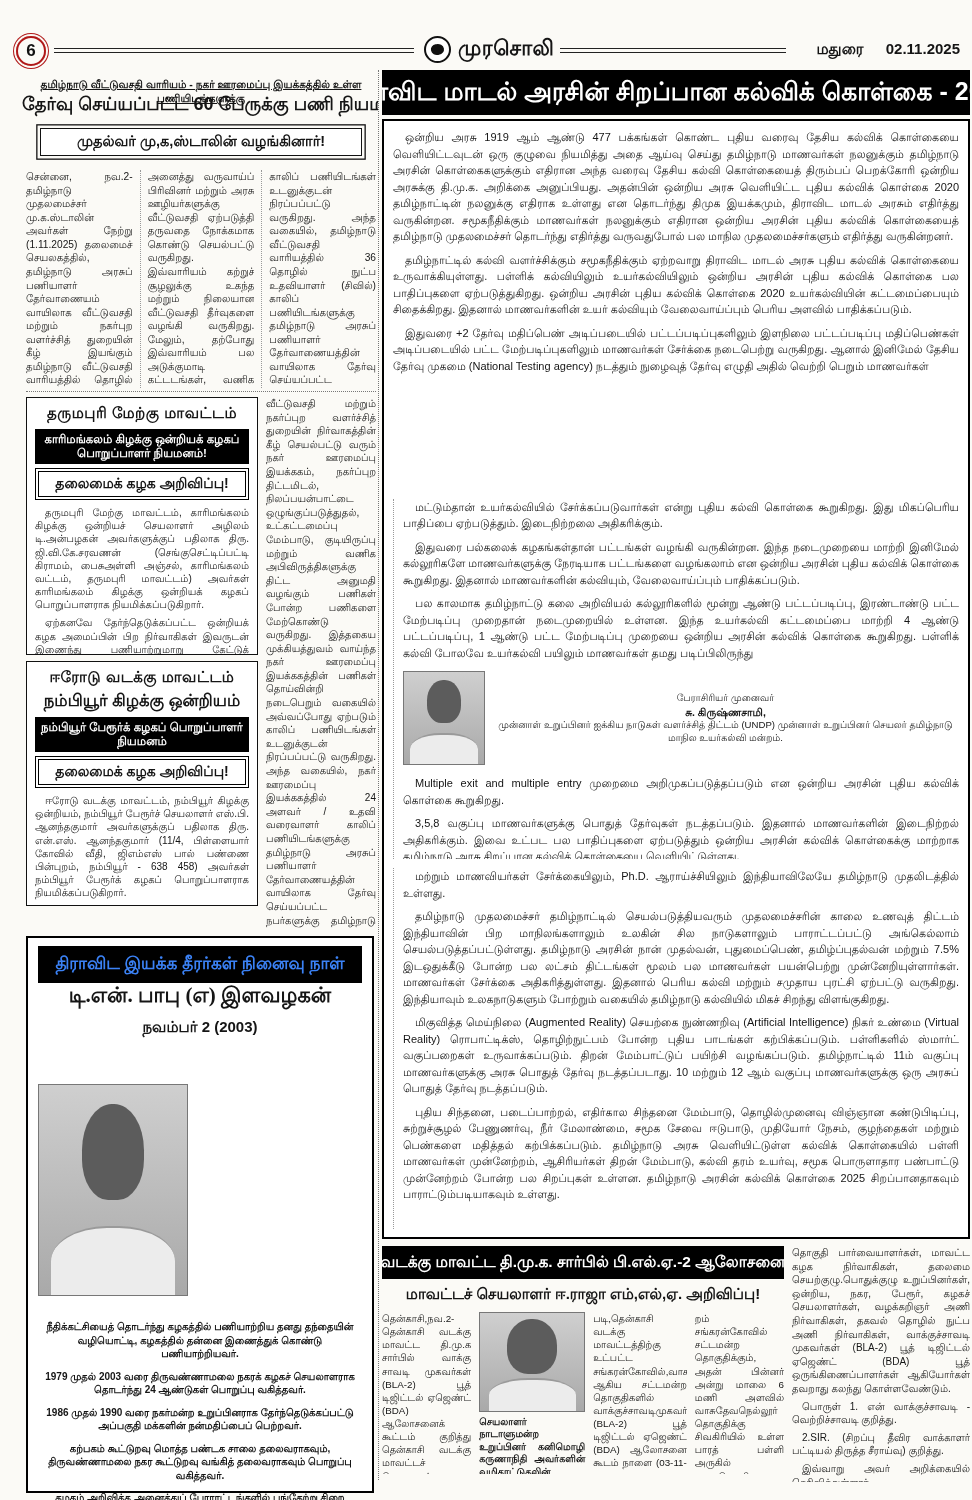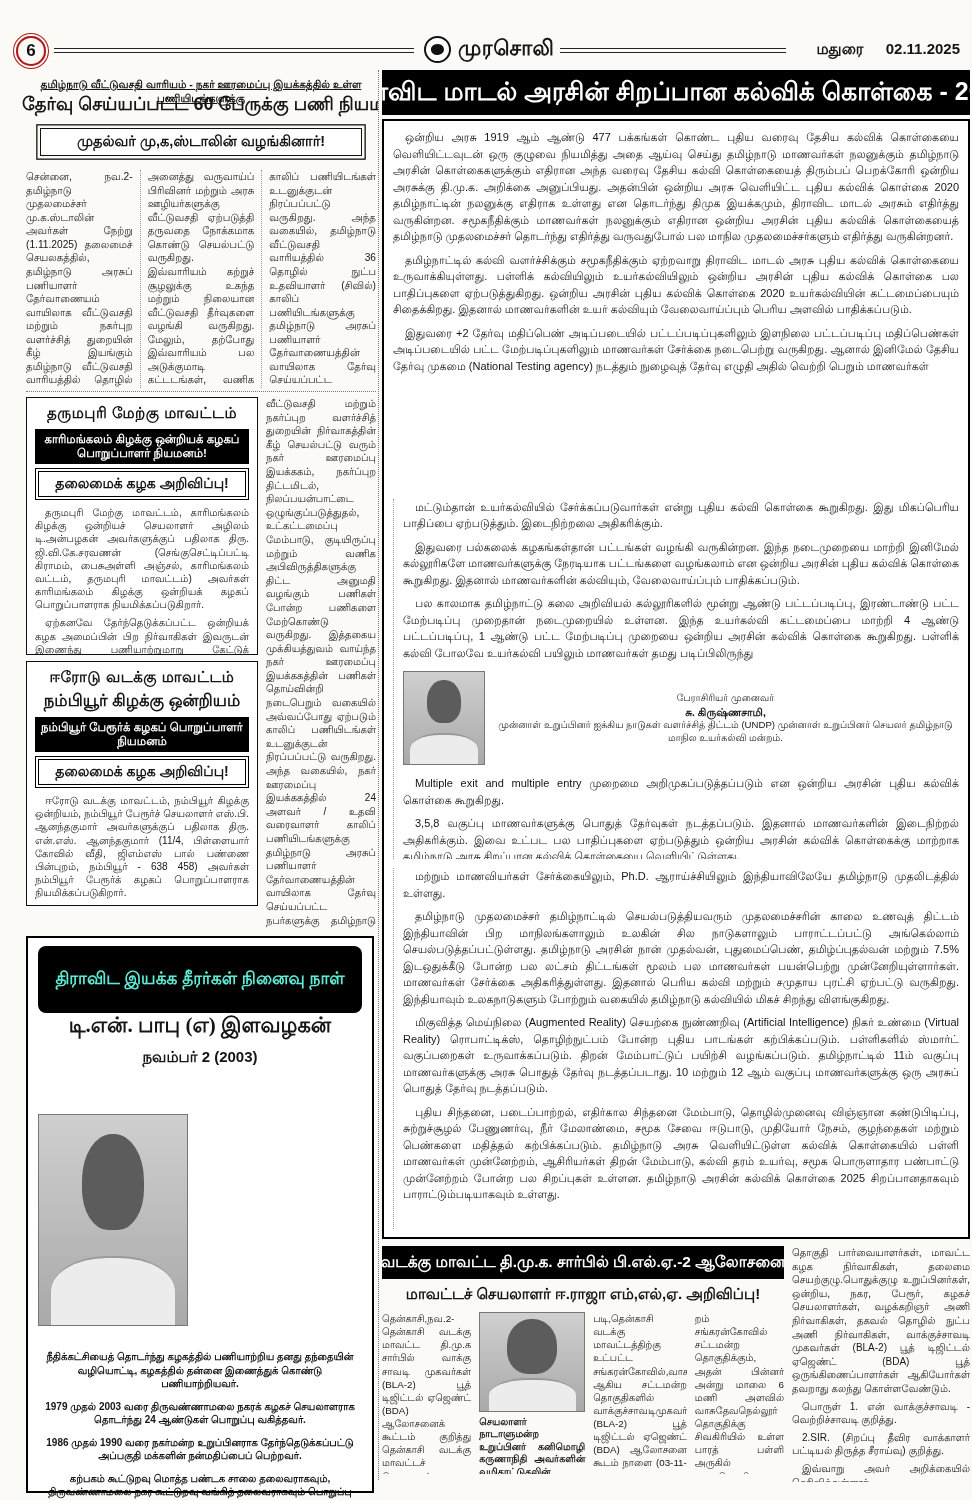--- a/index.html
+++ b/index.html
@@ -55,21 +55,21 @@
     font-size:11.6px; padding:3px 2px; margin:5px 0 4px; line-height:1.25; }
   .notice .announce { border:1px solid #000; box-shadow:0 0 0 2px #fff, 0 0 0 3px #000;
     margin:7px 3px 9px; text-align:center; font-weight:bold; font-size:14px; padding:3px 1px; }
   .notice p.body { font-size:10px; line-height:1.32; text-align:justify; margin-bottom:5px; text-indent:10px; }
   
   .narrow { position:absolute; left:266px; top:397px; width:110px; height:532px;
     font-size:10px; line-height:1.36; overflow:hidden; }
   
   .memorial { position:absolute; left:26px; top:936px; width:348px; height:557px;
     border:2.2px solid #000; background:#fff; padding:8px 10px; display:flex; flex-direction:column; }
-  .mem-banner { background:#000; color:#5eead4; text-align:center; font-size:17px; font-weight:bold; padding:23px 2px;border-radius:8px; }
+  .mem-banner { background:#000; color:#3b82f6; text-align:center; font-size:17px; font-weight:bold; padding:8px 2px; }
   .mem-name { text-align:center; font-size:21px; font-weight:800; font-family:"Liberation Serif", serif; }
   .mem-date { text-align:center; font-size:15px; font-weight:bold; margin-top:8px; }
   .mem-row { display:flex; gap:24px; margin-top:46px;flex-direction:column; }
   .mem-photo { width:150px; height:212px; flex:none; }
   .mem-text { flex:1; font-size:10px; font-weight:600; line-height:1.35; text-align:center; }
   .mem-text p { margin-bottom:9px; }
   .mem-foot { margin-top:auto; text-align:center; font-size:16px; font-weight:800; line-height:1.6;
     font-family:"Liberation Serif", serif; padding-bottom:10px; }
   
   .main-banner { position:absolute; left:382px; top:70px; width:588px; height:45px; background:#000;

